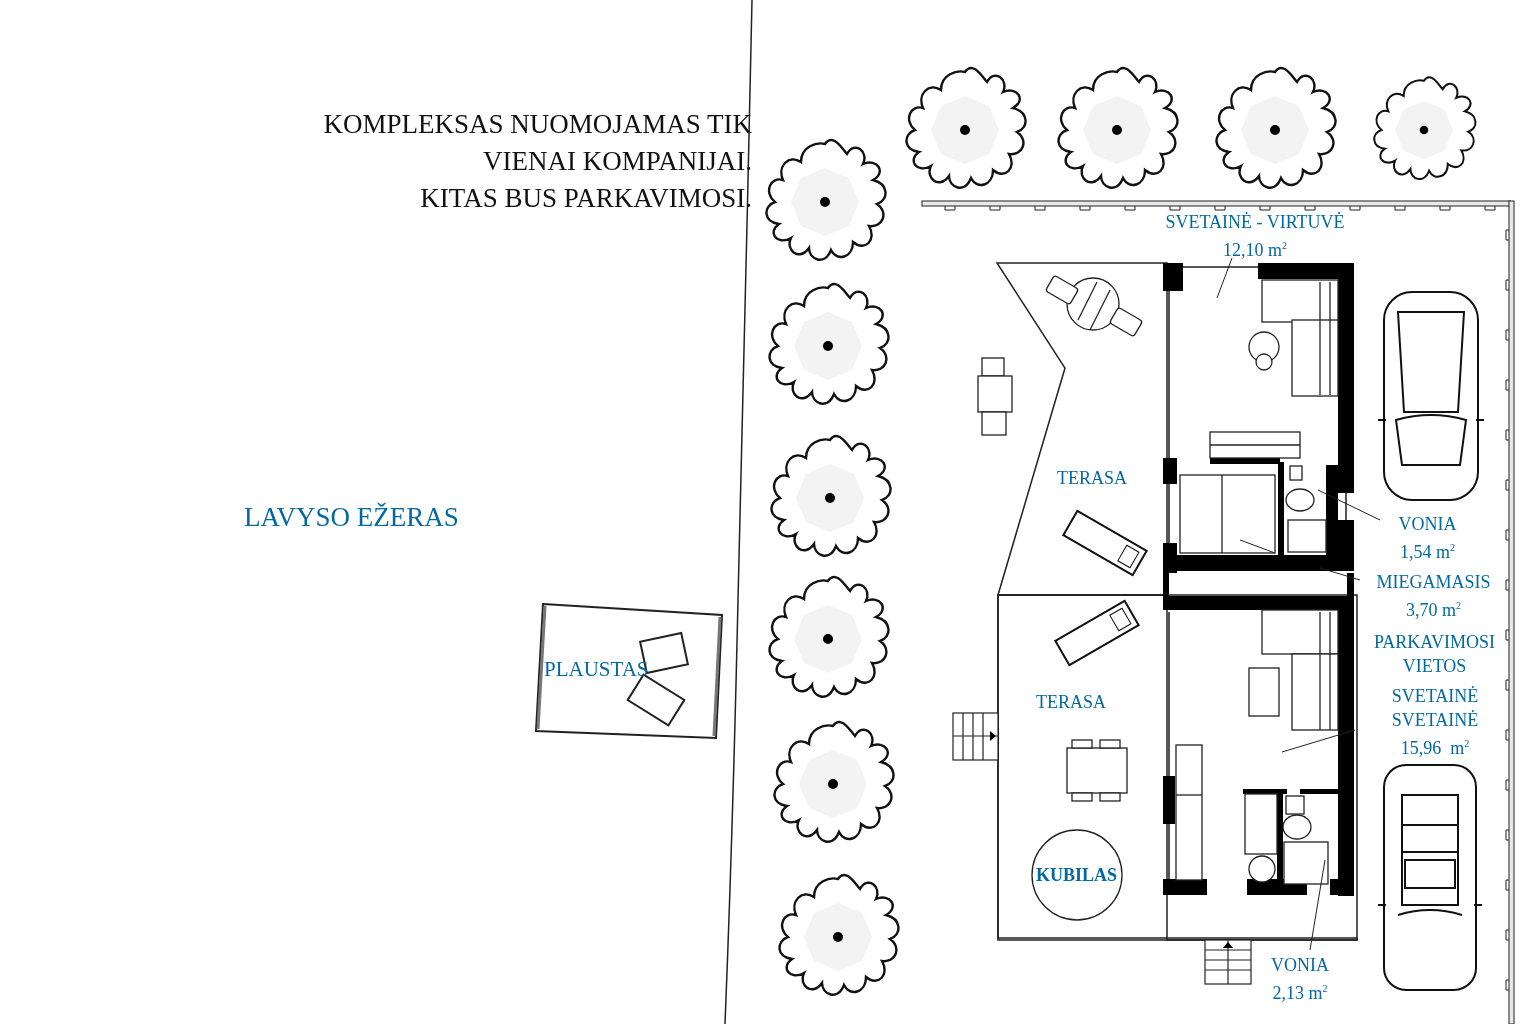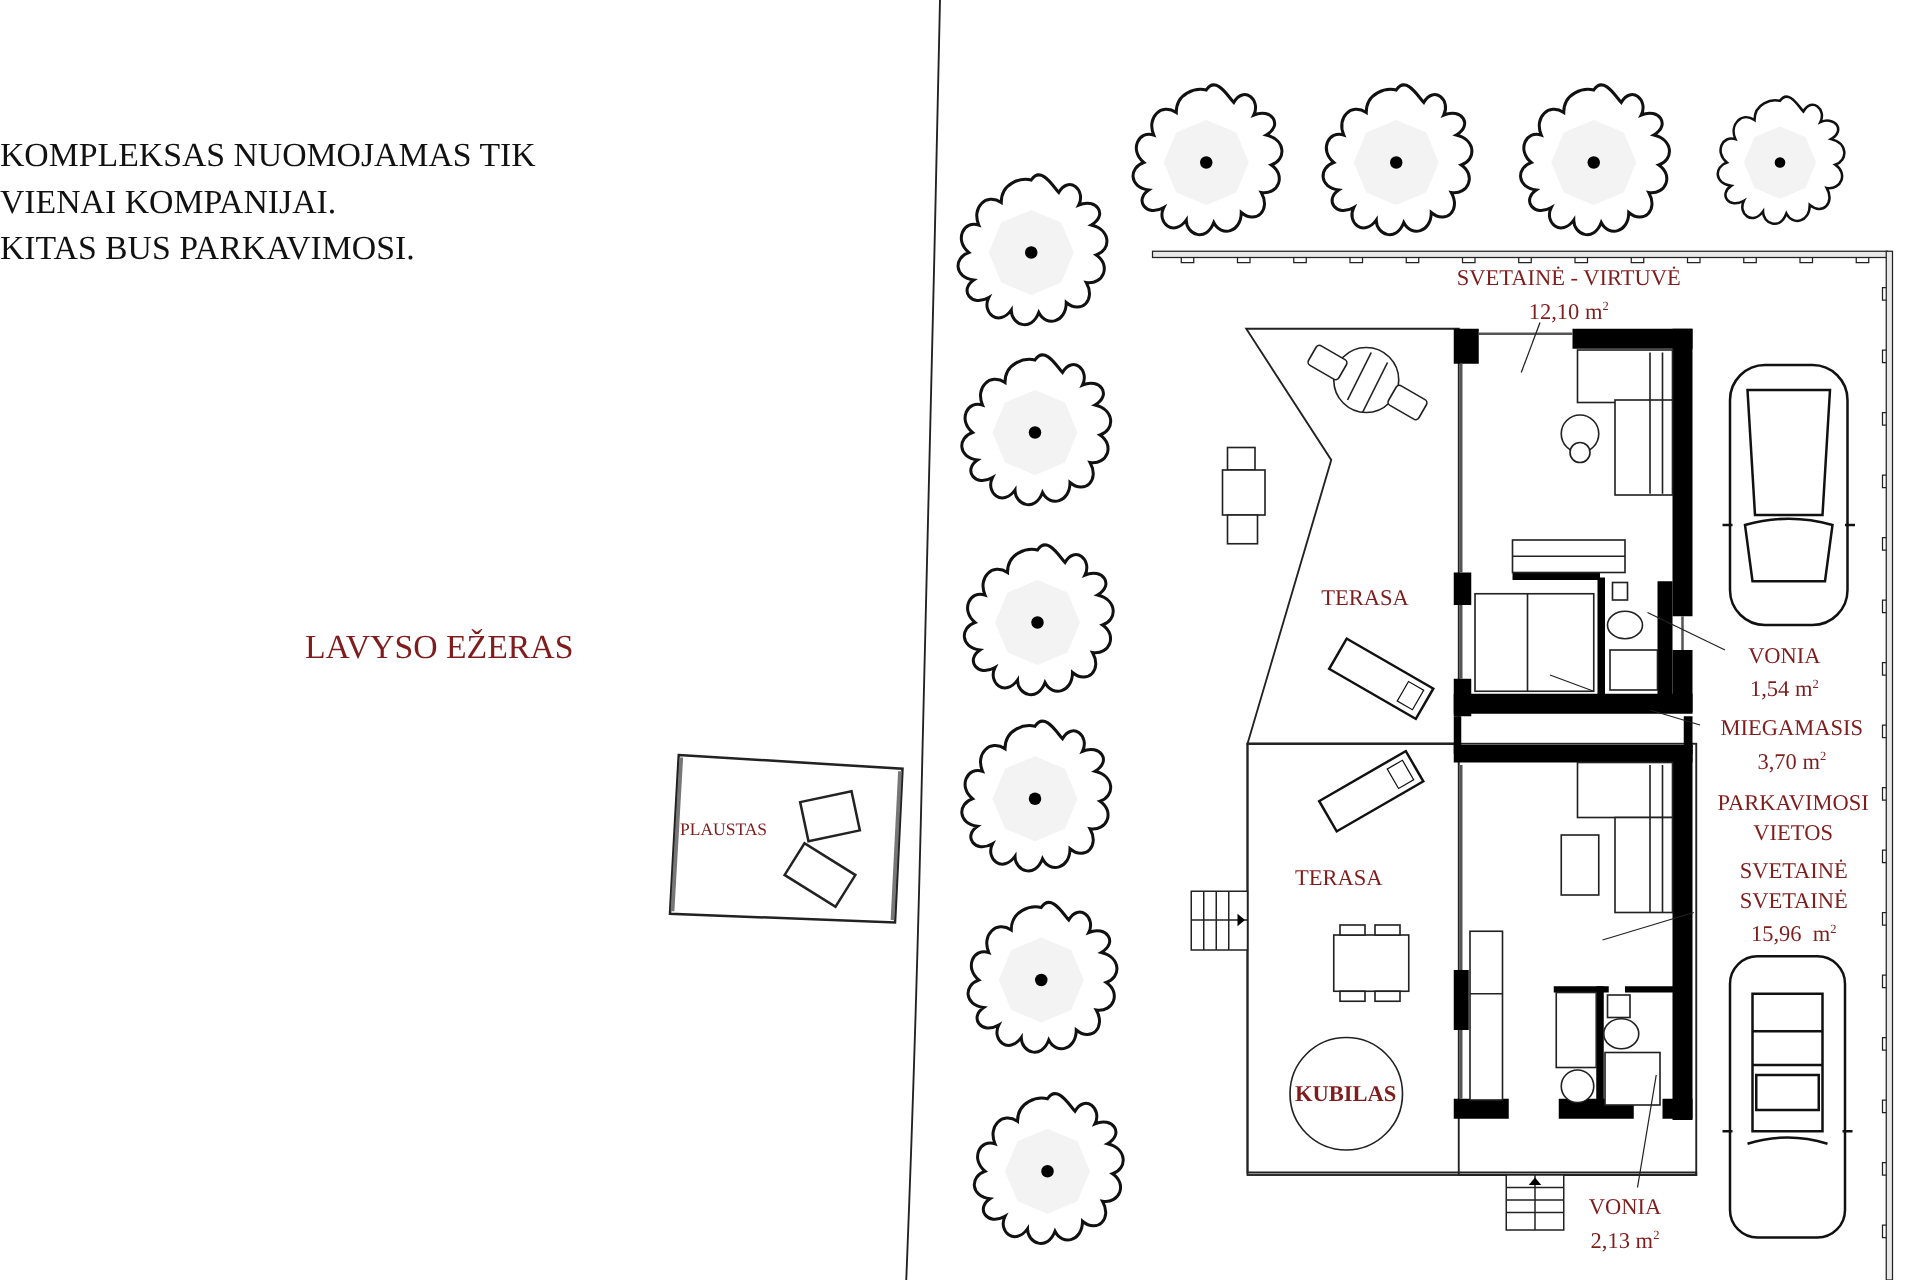--- a/index.html
+++ b/index.html
@@ -1,18 +1,18 @@
 <!DOCTYPE html>
 <html><head>
 <meta charset="utf-8">
 <style>
   html, body { margin:0; padding:0; background:#ffffff; }
   body { width:1536px; height:1024px; position:relative; overflow:hidden; font-family:"Liberation Serif", serif; color:#111; }
-  .txt { position:absolute; font-family:"Liberation Serif", serif; color:#7f1d1d; white-space:nowrap; }
-  .notice { position:absolute; left:0; top:106px; width:752px; text-align:left; font-size:27px; line-height:37px; }
+  .txt { position:absolute; font-family:"Liberation Serif", serif; color:#0369a1; white-space:nowrap; }
+  .notice { position:absolute; left:0; top:106px; width:752px; text-align:right; font-size:27px; line-height:37px; }
   .notice div { white-space:nowrap; }
   .lake { left:244px; top:502px; font-size:27px; }
   .lbl { font-size:18px; line-height:24px; text-align:center; }
   .lbl sup { font-size:10px; }
   svg { position:absolute; left:0; top:0; }
 </style>
 </head>
 <body>
 
 <svg width="1536" height="1024" viewBox="0 0 1536 1024">
@@ -229,21 +229,21 @@
   </g>
 </svg>
 
 <div class="notice">
   <div>KOMPLEKSAS NUOMOJAMAS TIK</div>
   <div>VIENAI KOMPANIJAI.</div>
   <div>KITAS BUS PARKAVIMOSI.</div>
 </div>
 
 <div class="txt lake">LAVYSO EŽERAS</div>
-<div class="txt" style="left:544px;top:657px;font-size:14px;">PLAUSTAS</div>
+<div class="txt" style="left:544px;top:657px;font-size:21px;">PLAUSTAS</div>
 
 <div class="txt lbl" style="left:1150px;top:210px;width:210px;">
   <div>SVETAINĖ - VIRTUVĖ</div>
   <div><span>12,10 m</span><sup>2</sup></div>
 </div>
 <div class="txt lbl" style="left:1057px;top:466px;">TERASA</div>
 <div class="txt lbl" style="left:1380px;top:512px;width:95px;">
   <div>VONIA</div>
   <div><span>1,54 m</span><sup>2</sup></div>
 </div>

